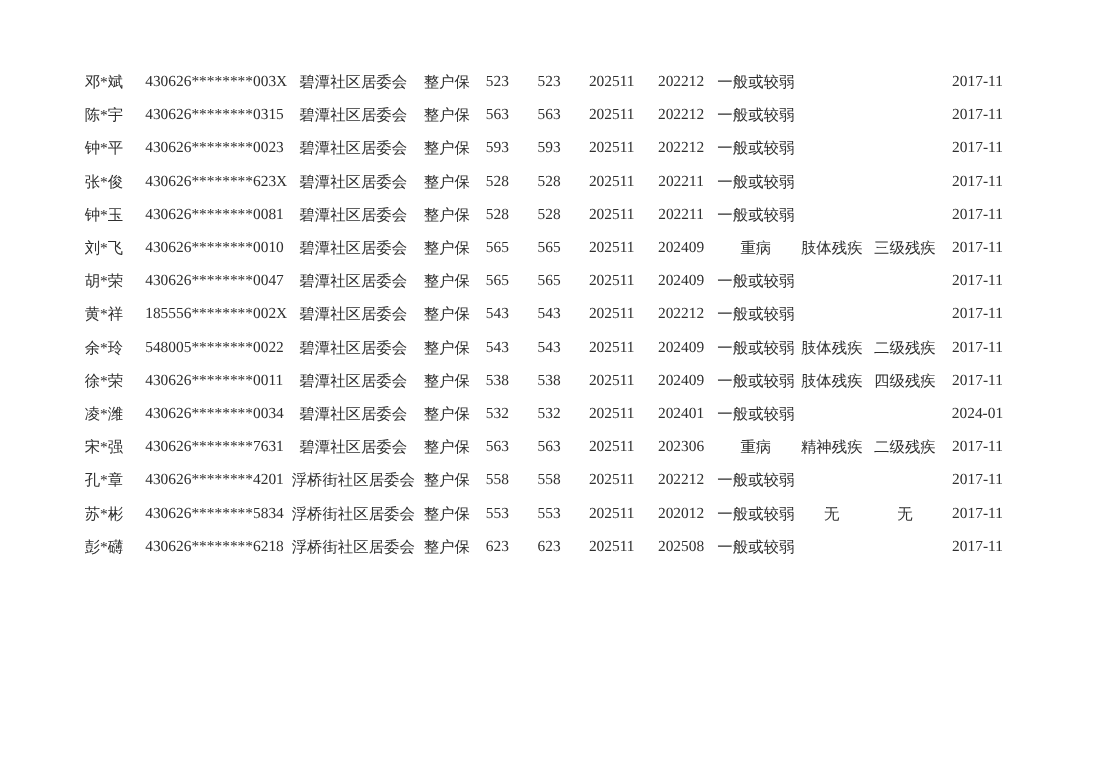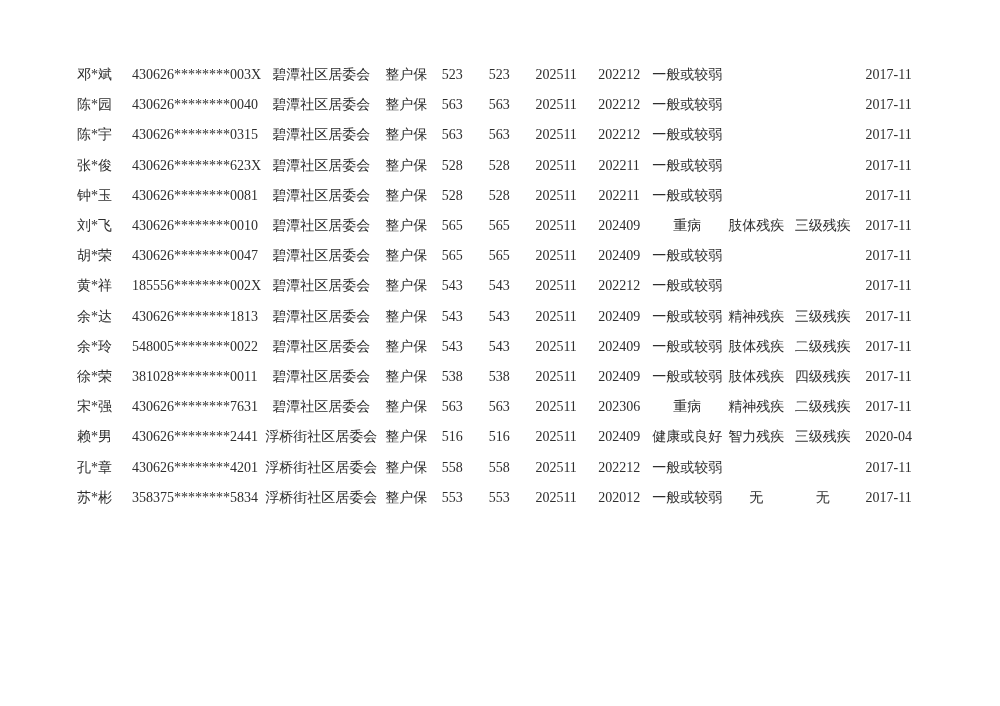--- a/index.html
+++ b/index.html
@@ -62,40 +62,40 @@
     <td>523</td>
     <td>523</td>
     <td>202511</td>
     <td>202212</td>
     <td>一般或较弱</td>
     <td></td>
     <td></td>
     <td>2017-11</td>
   </tr>
         <tr class="record-row">
-    <td class="al">陈*园</td>
-    <td class="al">430626********0040</td>
-    <td>碧潭社区居委会</td>
-    <td>整户保</td>
-    <td>563</td>
-    <td>563</td>
-    <td>202511</td>
-    <td>202212</td>
-    <td>一般或较弱</td>
-    <td></td>
-    <td></td>
-    <td>2017-11</td>
-  </tr>
-        <tr class="record-row">
     <td class="al">陈*宇</td>
     <td class="al">430626********0315</td>
     <td>碧潭社区居委会</td>
     <td>整户保</td>
     <td>563</td>
     <td>563</td>
+    <td>202511</td>
+    <td>202212</td>
+    <td>一般或较弱</td>
+    <td></td>
+    <td></td>
+    <td>2017-11</td>
+  </tr>
+        <tr class="record-row">
+    <td class="al">钟*平</td>
+    <td class="al">430626********0023</td>
+    <td>碧潭社区居委会</td>
+    <td>整户保</td>
+    <td>593</td>
+    <td>593</td>
     <td>202511</td>
     <td>202212</td>
     <td>一般或较弱</td>
     <td></td>
     <td></td>
     <td>2017-11</td>
   </tr>
         <tr class="record-row">
     <td class="al">张*俊</td>
     <td class="al">430626********623X</td>
@@ -160,112 +160,112 @@
     <td>543</td>
     <td>543</td>
     <td>202511</td>
     <td>202212</td>
     <td>一般或较弱</td>
     <td></td>
     <td></td>
     <td>2017-11</td>
   </tr>
         <tr class="record-row">
-    <td class="al">余*达</td>
-    <td class="al">430626********1813</td>
-    <td>碧潭社区居委会</td>
-    <td>整户保</td>
-    <td>543</td>
-    <td>543</td>
-    <td>202511</td>
-    <td>202409</td>
-    <td>一般或较弱</td>
-    <td>精神残疾</td>
-    <td>三级残疾</td>
-    <td>2017-11</td>
-  </tr>
-        <tr class="record-row">
     <td class="al">余*玲</td>
     <td class="al">548005********0022</td>
     <td>碧潭社区居委会</td>
     <td>整户保</td>
     <td>543</td>
     <td>543</td>
     <td>202511</td>
     <td>202409</td>
     <td>一般或较弱</td>
     <td>肢体残疾</td>
     <td>二级残疾</td>
     <td>2017-11</td>
   </tr>
         <tr class="record-row">
     <td class="al">徐*荣</td>
-    <td class="al">381028********0011</td>
+    <td class="al">430626********0011</td>
     <td>碧潭社区居委会</td>
     <td>整户保</td>
     <td>538</td>
     <td>538</td>
     <td>202511</td>
     <td>202409</td>
     <td>一般或较弱</td>
     <td>肢体残疾</td>
     <td>四级残疾</td>
     <td>2017-11</td>
+  </tr>
+        <tr class="record-row">
+    <td class="al">凌*潍</td>
+    <td class="al">430626********0034</td>
+    <td>碧潭社区居委会</td>
+    <td>整户保</td>
+    <td>532</td>
+    <td>532</td>
+    <td>202511</td>
+    <td>202401</td>
+    <td>一般或较弱</td>
+    <td></td>
+    <td></td>
+    <td>2024-01</td>
   </tr>
         <tr class="record-row">
     <td class="al">宋*强</td>
     <td class="al">430626********7631</td>
     <td>碧潭社区居委会</td>
     <td>整户保</td>
     <td>563</td>
     <td>563</td>
     <td>202511</td>
     <td>202306</td>
     <td>重病</td>
     <td>精神残疾</td>
     <td>二级残疾</td>
     <td>2017-11</td>
   </tr>
         <tr class="record-row">
-    <td class="al">赖*男</td>
-    <td class="al">430626********2441</td>
-    <td>浮桥街社区居委会</td>
-    <td>整户保</td>
-    <td>516</td>
-    <td>516</td>
-    <td>202511</td>
-    <td>202409</td>
-    <td>健康或良好</td>
-    <td>智力残疾</td>
-    <td>三级残疾</td>
-    <td>2020-04</td>
-  </tr>
-        <tr class="record-row">
     <td class="al">孔*章</td>
     <td class="al">430626********4201</td>
     <td>浮桥街社区居委会</td>
     <td>整户保</td>
     <td>558</td>
     <td>558</td>
     <td>202511</td>
     <td>202212</td>
     <td>一般或较弱</td>
     <td></td>
     <td></td>
     <td>2017-11</td>
   </tr>
         <tr class="record-row">
     <td class="al">苏*彬</td>
-    <td class="al">358375********5834</td>
+    <td class="al">430626********5834</td>
     <td>浮桥街社区居委会</td>
     <td>整户保</td>
     <td>553</td>
     <td>553</td>
     <td>202511</td>
     <td>202012</td>
     <td>一般或较弱</td>
     <td>无</td>
     <td>无</td>
+    <td>2017-11</td>
+  </tr>
+        <tr class="record-row">
+    <td class="al">彭*礴</td>
+    <td class="al">430626********6218</td>
+    <td>浮桥街社区居委会</td>
+    <td>整户保</td>
+    <td>623</td>
+    <td>623</td>
+    <td>202511</td>
+    <td>202508</td>
+    <td>一般或较弱</td>
+    <td></td>
+    <td></td>
     <td>2017-11</td>
   </tr>
       </tbody>
   </table>
 </div>
 
 </body></html>

